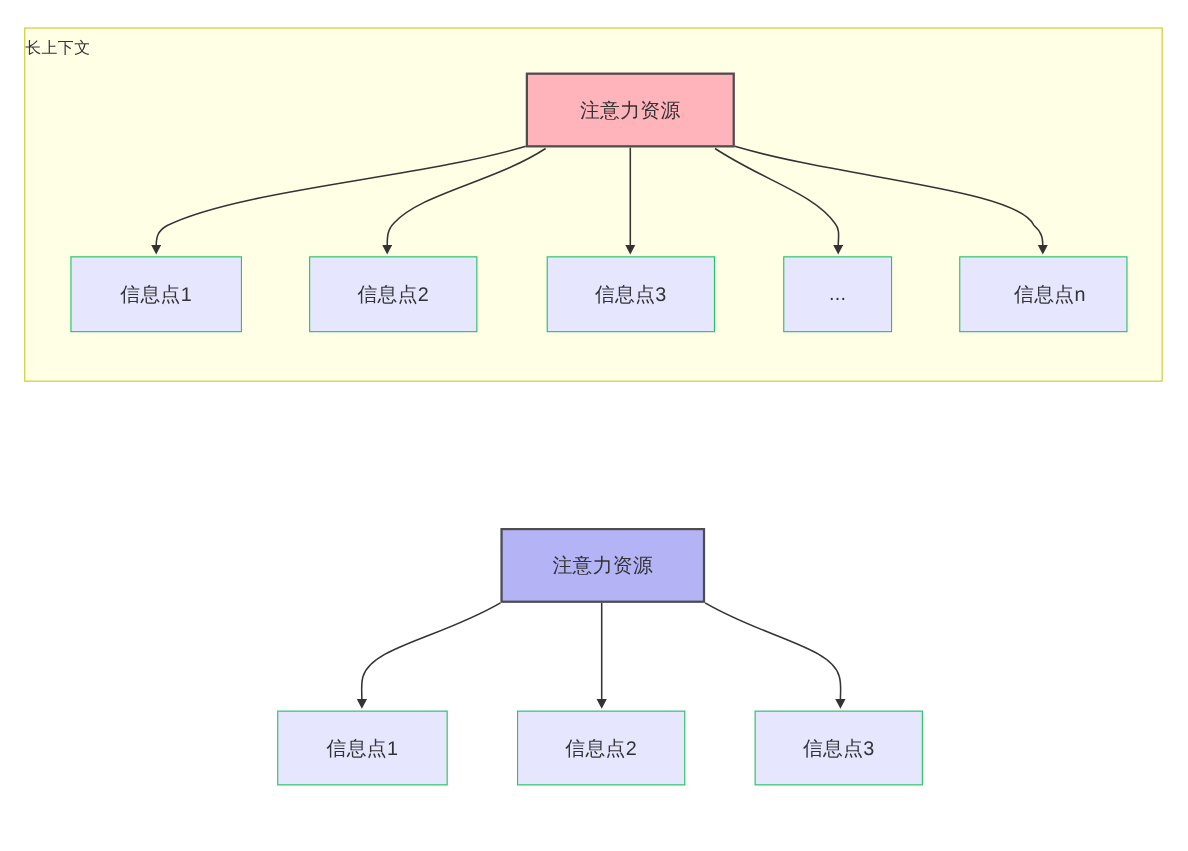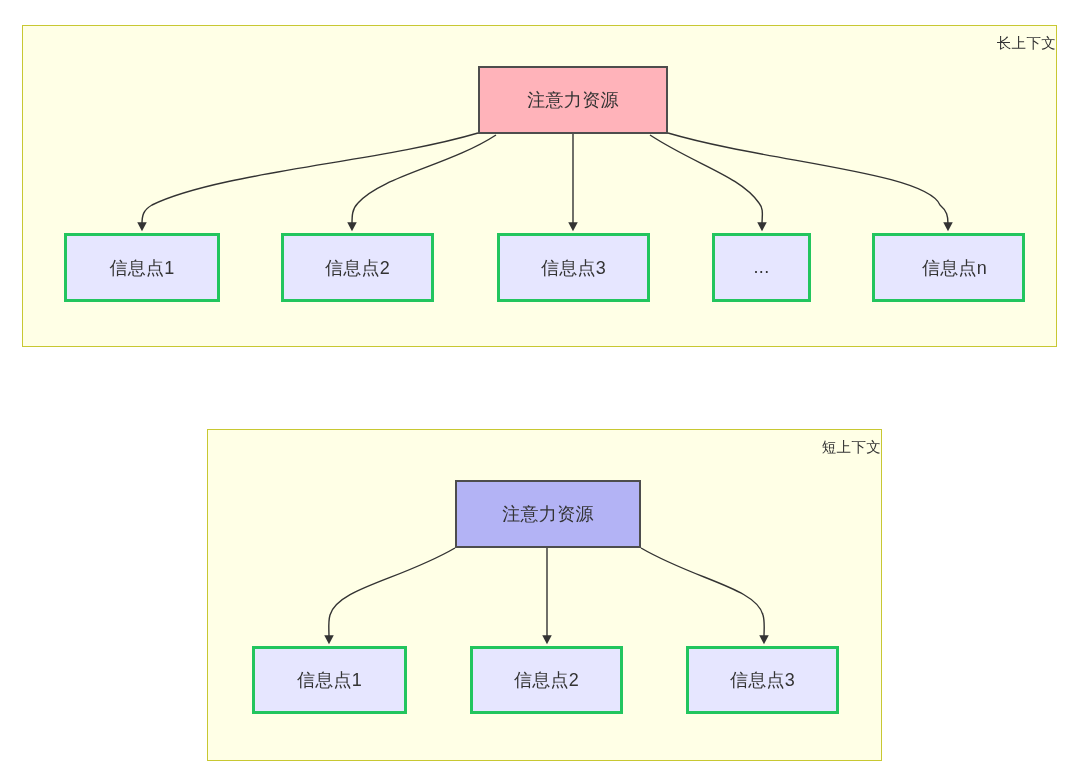--- a/index.html
+++ b/index.html
@@ -28,21 +28,21 @@
     width: 1035px; height: 322px;
   }
   #group-short {
     left: 207px; top: 429px;
     width: 675px; height: 332px;
   }
   .group-title {
     position: absolute;
     left: 0; right: 0;
     top: 8px;
-    text-align: right;
+    text-align: left;
     font-size: 14.5px;
     color: #333333;
     letter-spacing: 0.3px;
     white-space: nowrap;
   }
   .node {
     position: absolute;
     display: flex;
     align-items: center;
     justify-content: center;
@@ -55,21 +55,21 @@
   .node-root-pink {
     background: #ffb3ba;
     border: 2px solid #4d4d4d;
   }
   .node-root-blue {
     background: #b3b3f5;
     border: 2px solid #4d4d4d;
   }
   .node-leaf {
     background: #e6e6ff;
-    border: 3px solid #22c55e;
+    border: 1px solid #22c55e;
   }
   svg.edges {
     position: absolute;
     left: 0; top: 0;
     width: 1080px; height: 774px;
     pointer-events: none;
     z-index: 2;
   }
   .edge-path {
     fill: none;
@@ -80,23 +80,20 @@
 </style>
 </head>
 <body>
 
 <div class="canvas">
 
   <div class="group" id="group-long">
     <div class="group-title">长上下文</div>
   </div>
 
-  <div class="group" id="group-short">
-    <div class="group-title">短上下文</div>
-  </div>
 
   <svg class="edges" viewBox="0 0 1080 774">
     <defs>
       <marker id="arrowhead" markerWidth="9" markerHeight="9" refX="1.2" refY="3.4" orient="auto" markerUnits="strokeWidth">
         <path d="M0,0 L0,6.8 L6.4,3.4 z" class="edge-head"></path>
       </marker>
     </defs>
 
     <g>
       <path class="edge-path" marker-end="url(#arrowhead)" d="M 478,133 C 380,162 220,172 152,205 C 143,210 142,216 142,224"></path>

